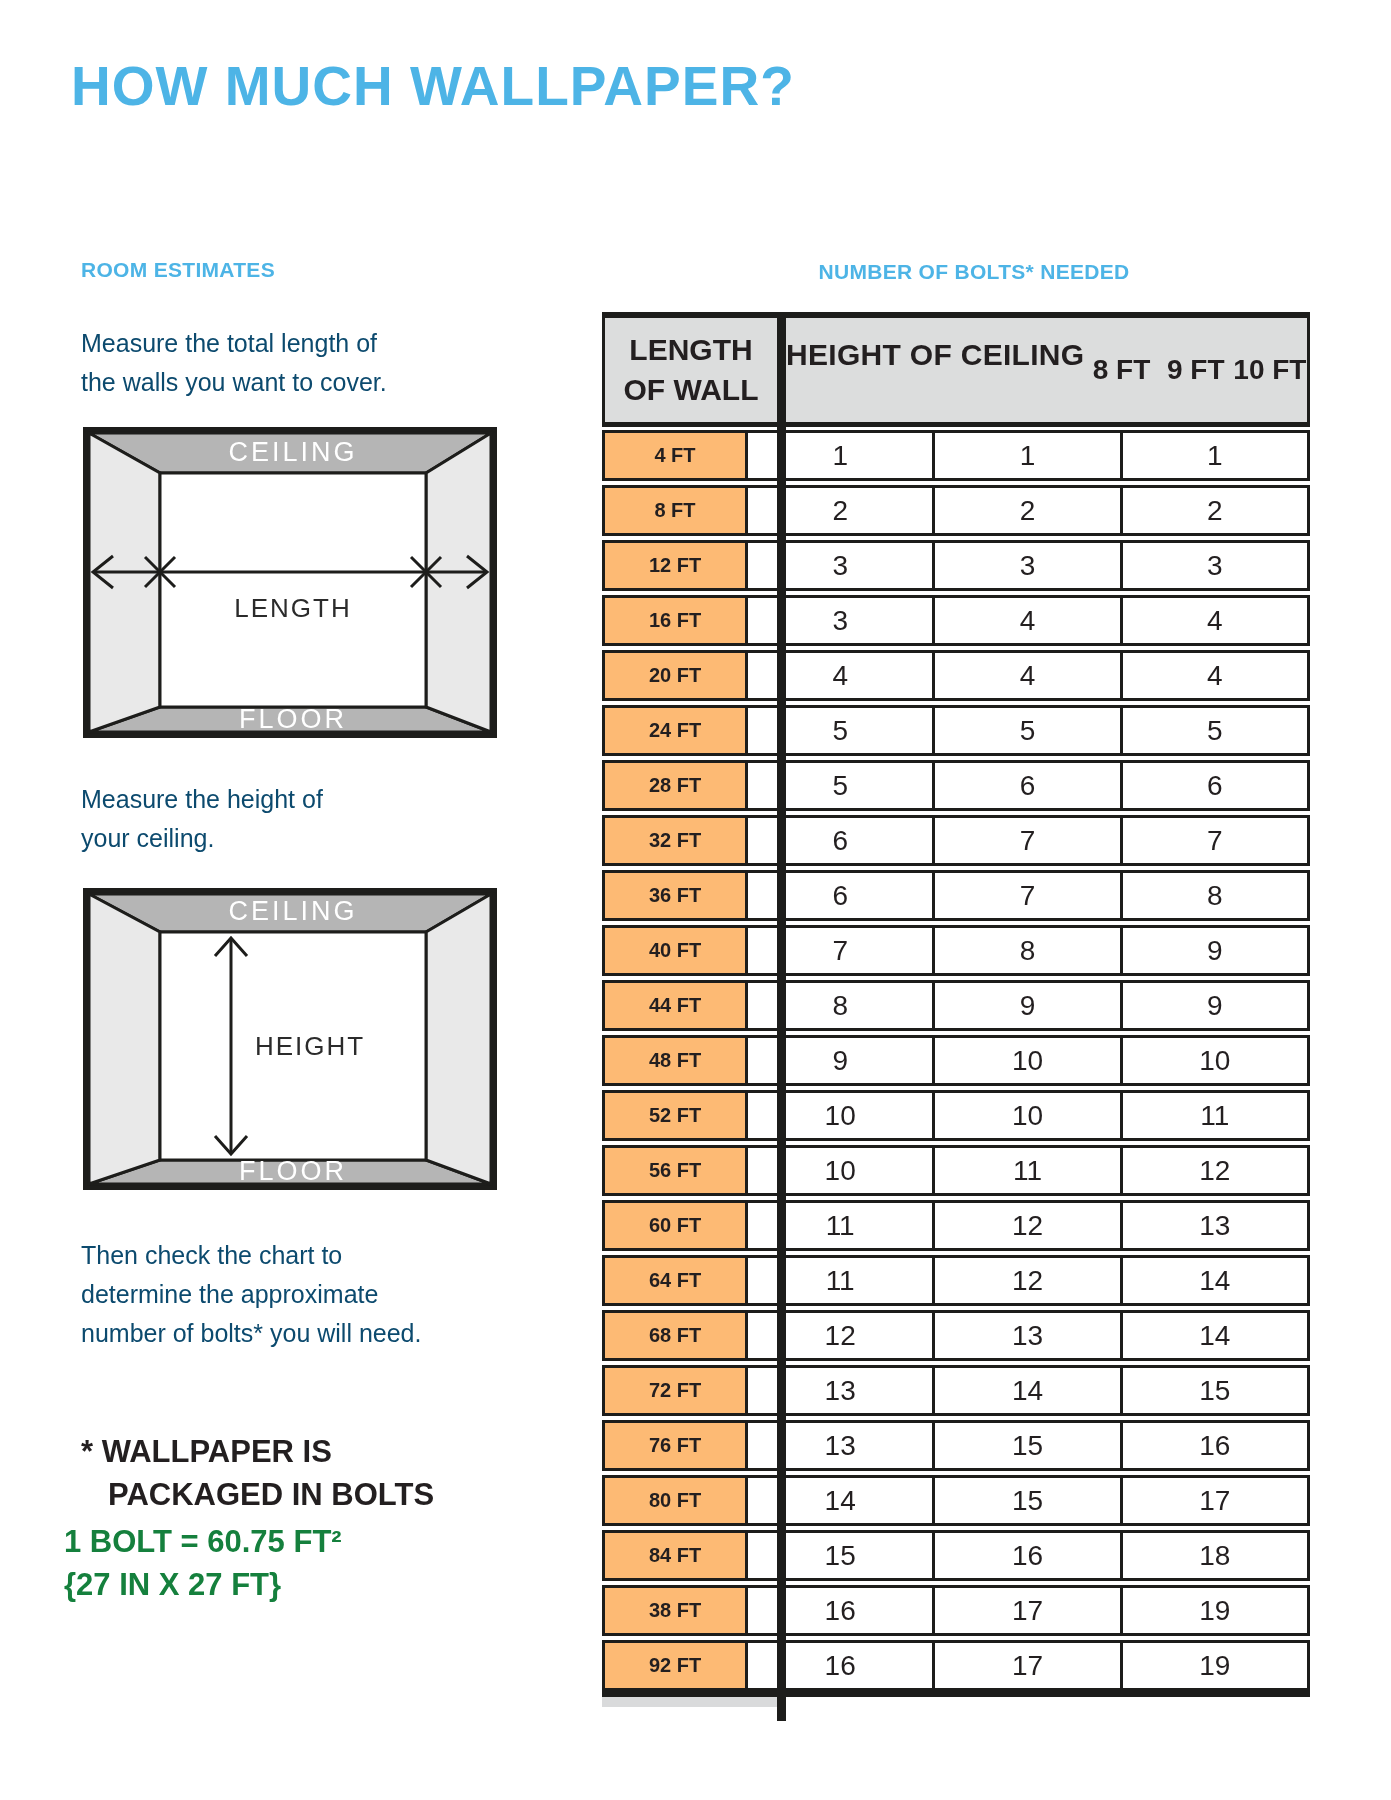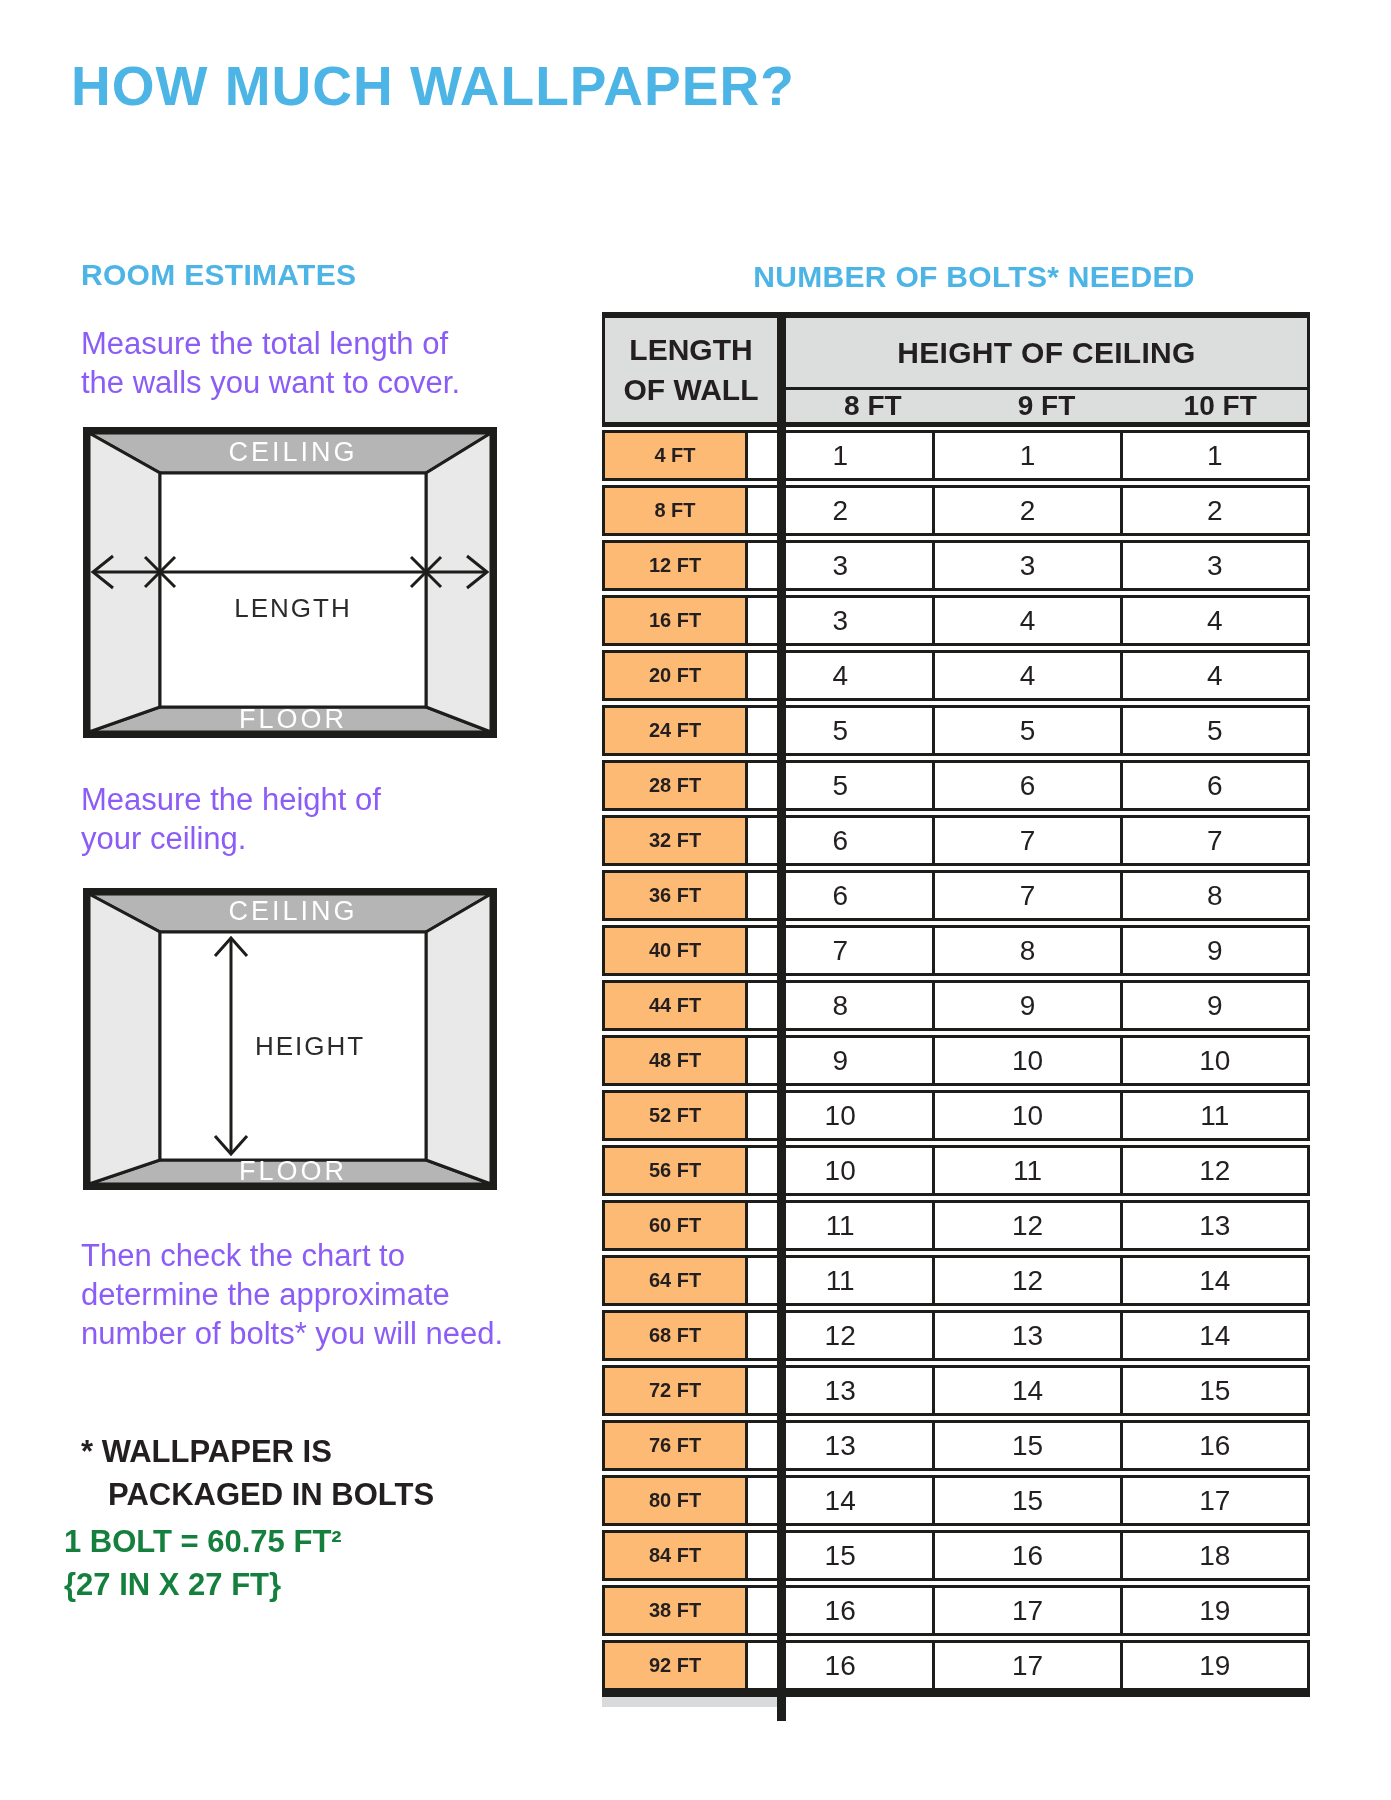--- a/index.html
+++ b/index.html
@@ -6,25 +6,25 @@
   .page{
     position:relative;width:1391px;height:1800px;background:#ffffff;overflow:hidden;
     font-family:"Liberation Sans","DejaVu Sans",sans-serif;color:#231f20;
   }
   .abs{position:absolute;}
   .page-title{
     left:71px;top:54px;font-size:55px;font-weight:bold;letter-spacing:1px;
     color:#4db4e6;white-space:nowrap;
   }
   .section-heading{
-    font-size:30px;font-weight:bold;color:#4db4e6;white-space:nowrap;letter-spacing:.3px;
+    font-size:21px;font-weight:bold;color:#4db4e6;white-space:nowrap;letter-spacing:.3px;
   }
   .left-heading{left:81px;top:258px;}
   .step{
-    left:81px;font-size:31px;line-height:39px;white-space:pre-line;color:#8b5cf6;
+    left:81px;font-size:25px;line-height:39px;white-space:pre-line;color:#0c4a6e;
   }
   .step1{top:324px;}
   .step2{top:780px;}
   .step3{top:1236px;}
   .footnote{
     left:81px;top:1430px;font-size:31px;font-weight:bold;line-height:43px;color:#231f20;
   }
   .footnote .indent{padding-left:27px;}
   .bolt-eq{
     left:64px;top:1520px;font-size:31px;font-weight:bold;line-height:43px;color:#15803d;
@@ -38,21 +38,21 @@
   .t-topbar{height:6px;background:#1d1d1b;}
   .t-header{
     position:relative;height:104px;background:#dcdddd;box-sizing:border-box;
     border-left:3px solid #1d1d1b;border-right:3px solid #1d1d1b;display:flex;
   }
   .t-h-left{
     width:172px;display:flex;align-items:center;justify-content:center;text-align:center;
     font-size:30px;font-weight:bold;line-height:40px;
   }
   .t-h-left .wrapbox{width:150px;}
-  .t-h-right{flex:1;display:flex;flex-direction:column;margin-left:9px;}
+  .t-h-right{flex:1;display:flex;flex-direction:row;margin-left:9px;}
   .t-h-ceiling{
     height:73px;display:flex;align-items:center;justify-content:center;
     font-size:30px;font-weight:bold;letter-spacing:.3px;
   }
   .t-h-line{height:3px;background:#1d1d1b;}
   .t-h-sub{flex:1;display:flex;align-items:center;}
   .t-h-sub span{flex:1;text-align:center;font-size:28px;font-weight:bold;}
   .t-midbar{height:5px;background:#1d1d1b;}
   .t-body{display:flex;flex-direction:column;gap:4px;padding-top:3px;}
   .t-row{display:flex;height:51px;}

